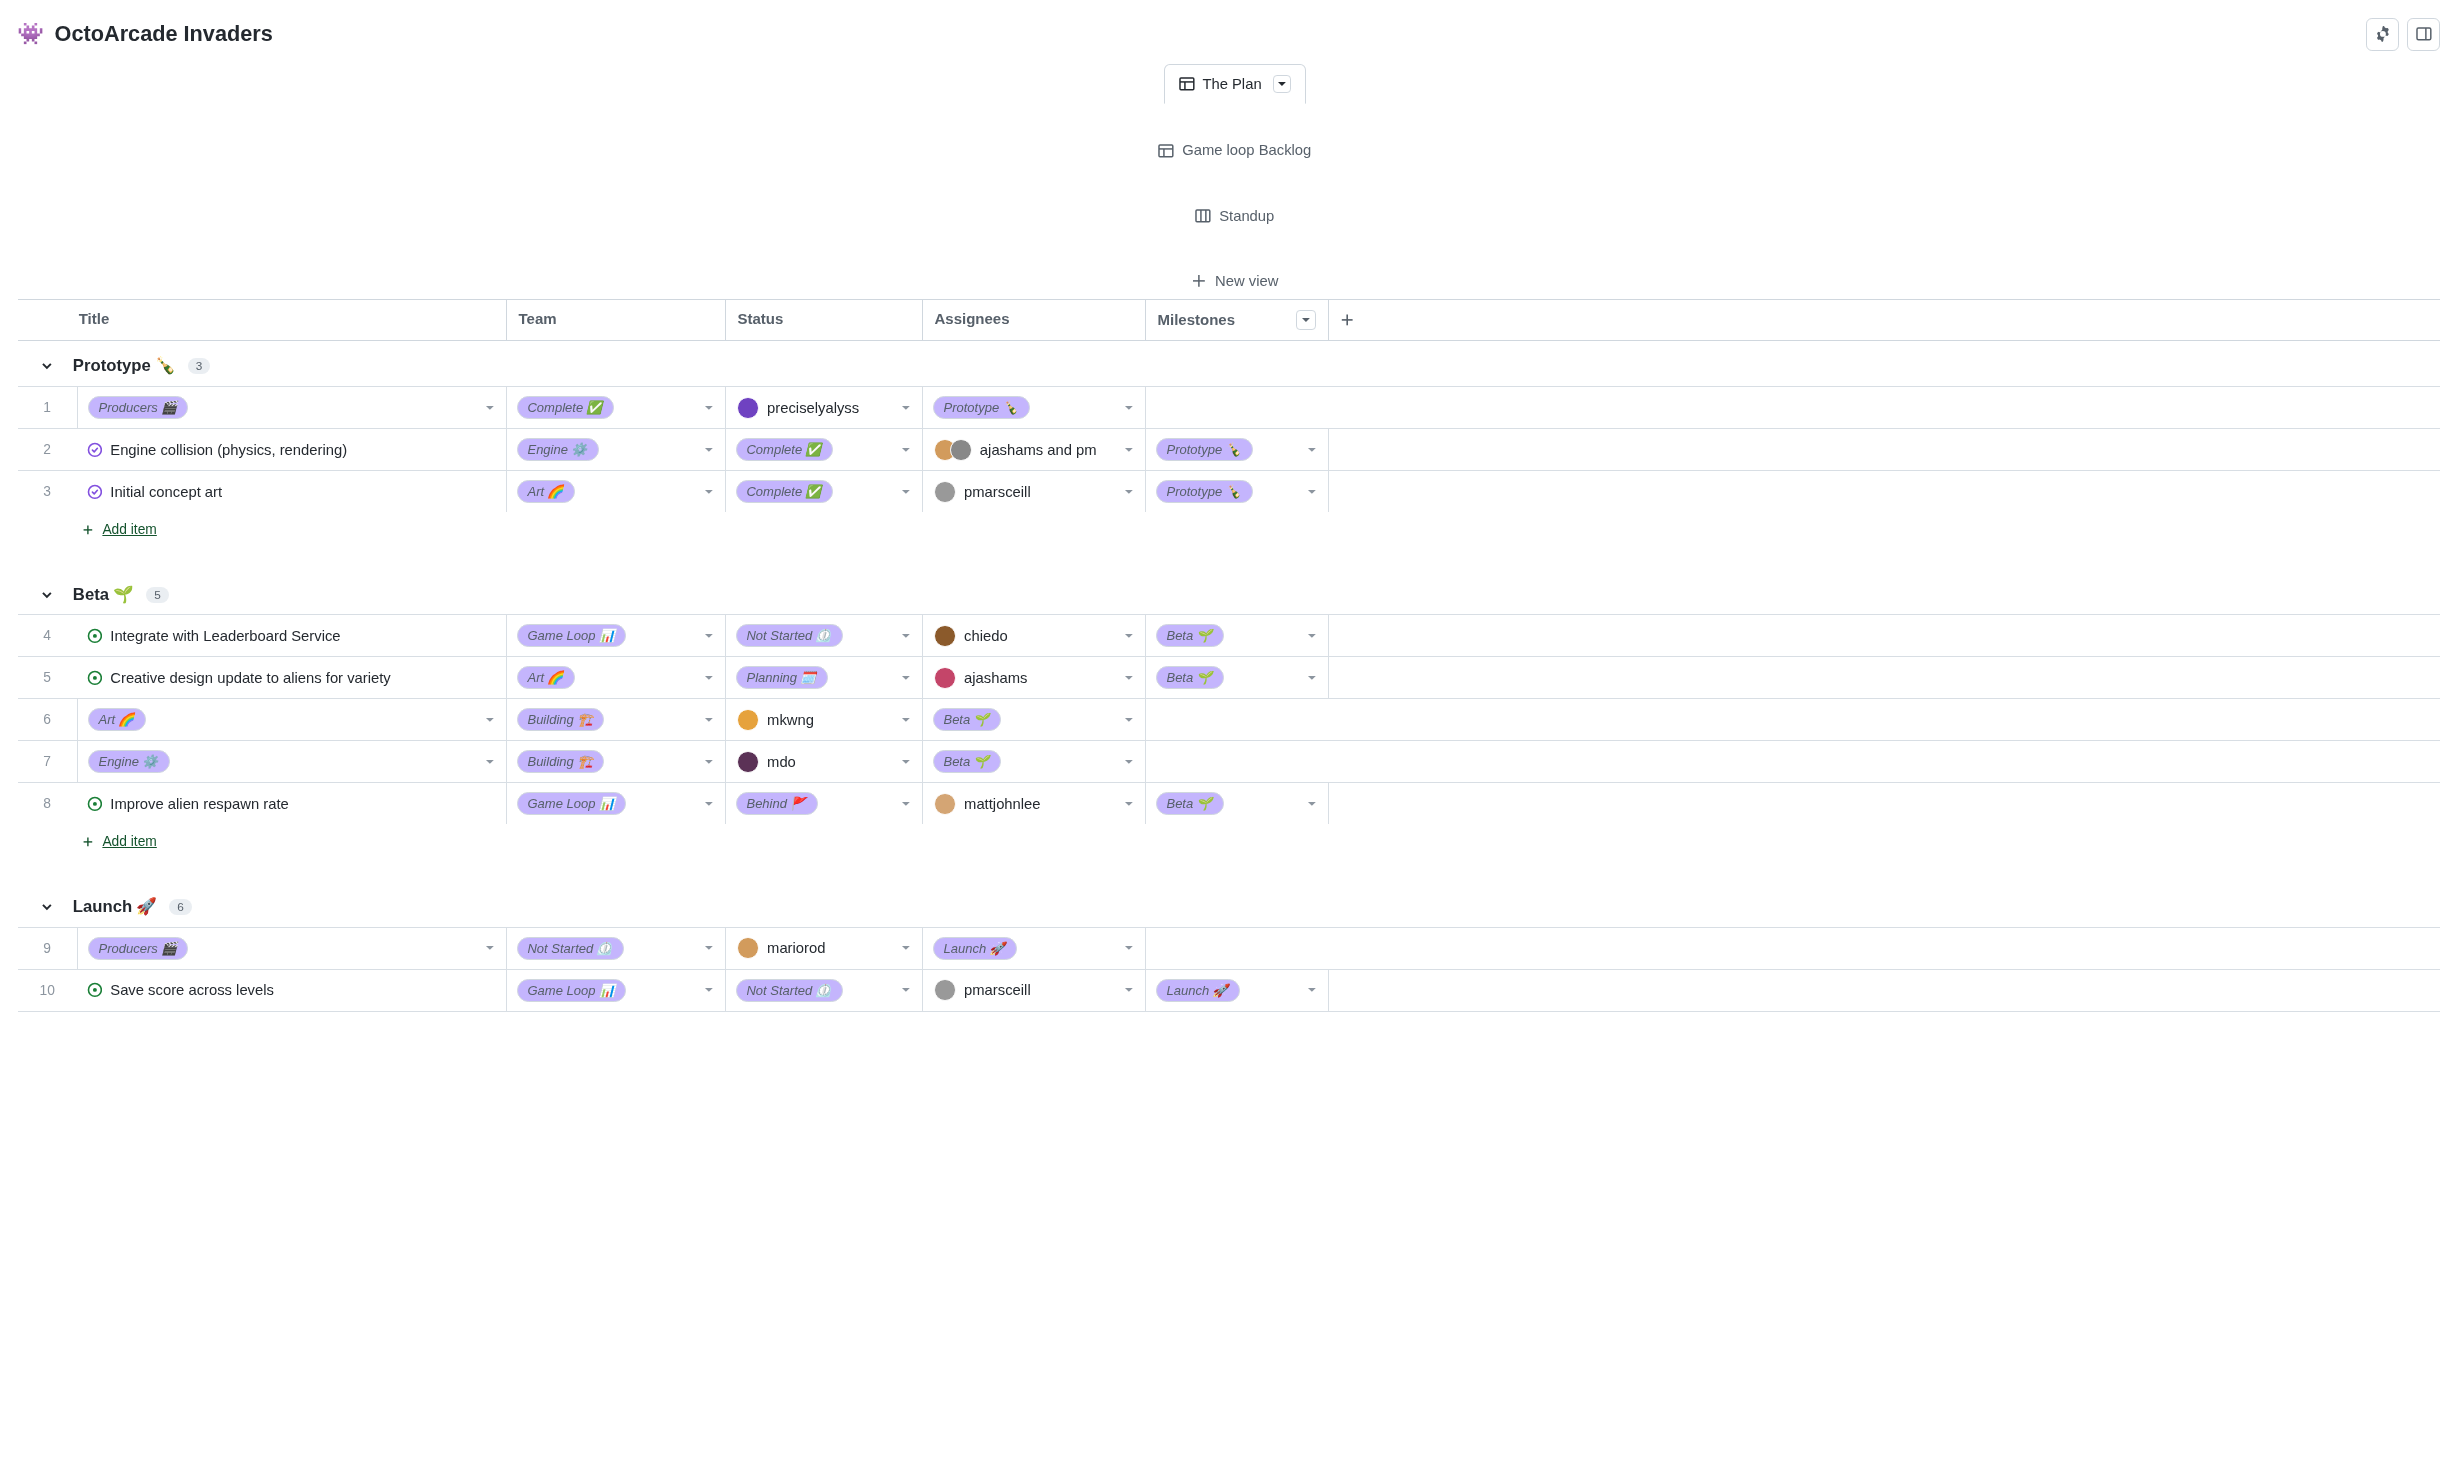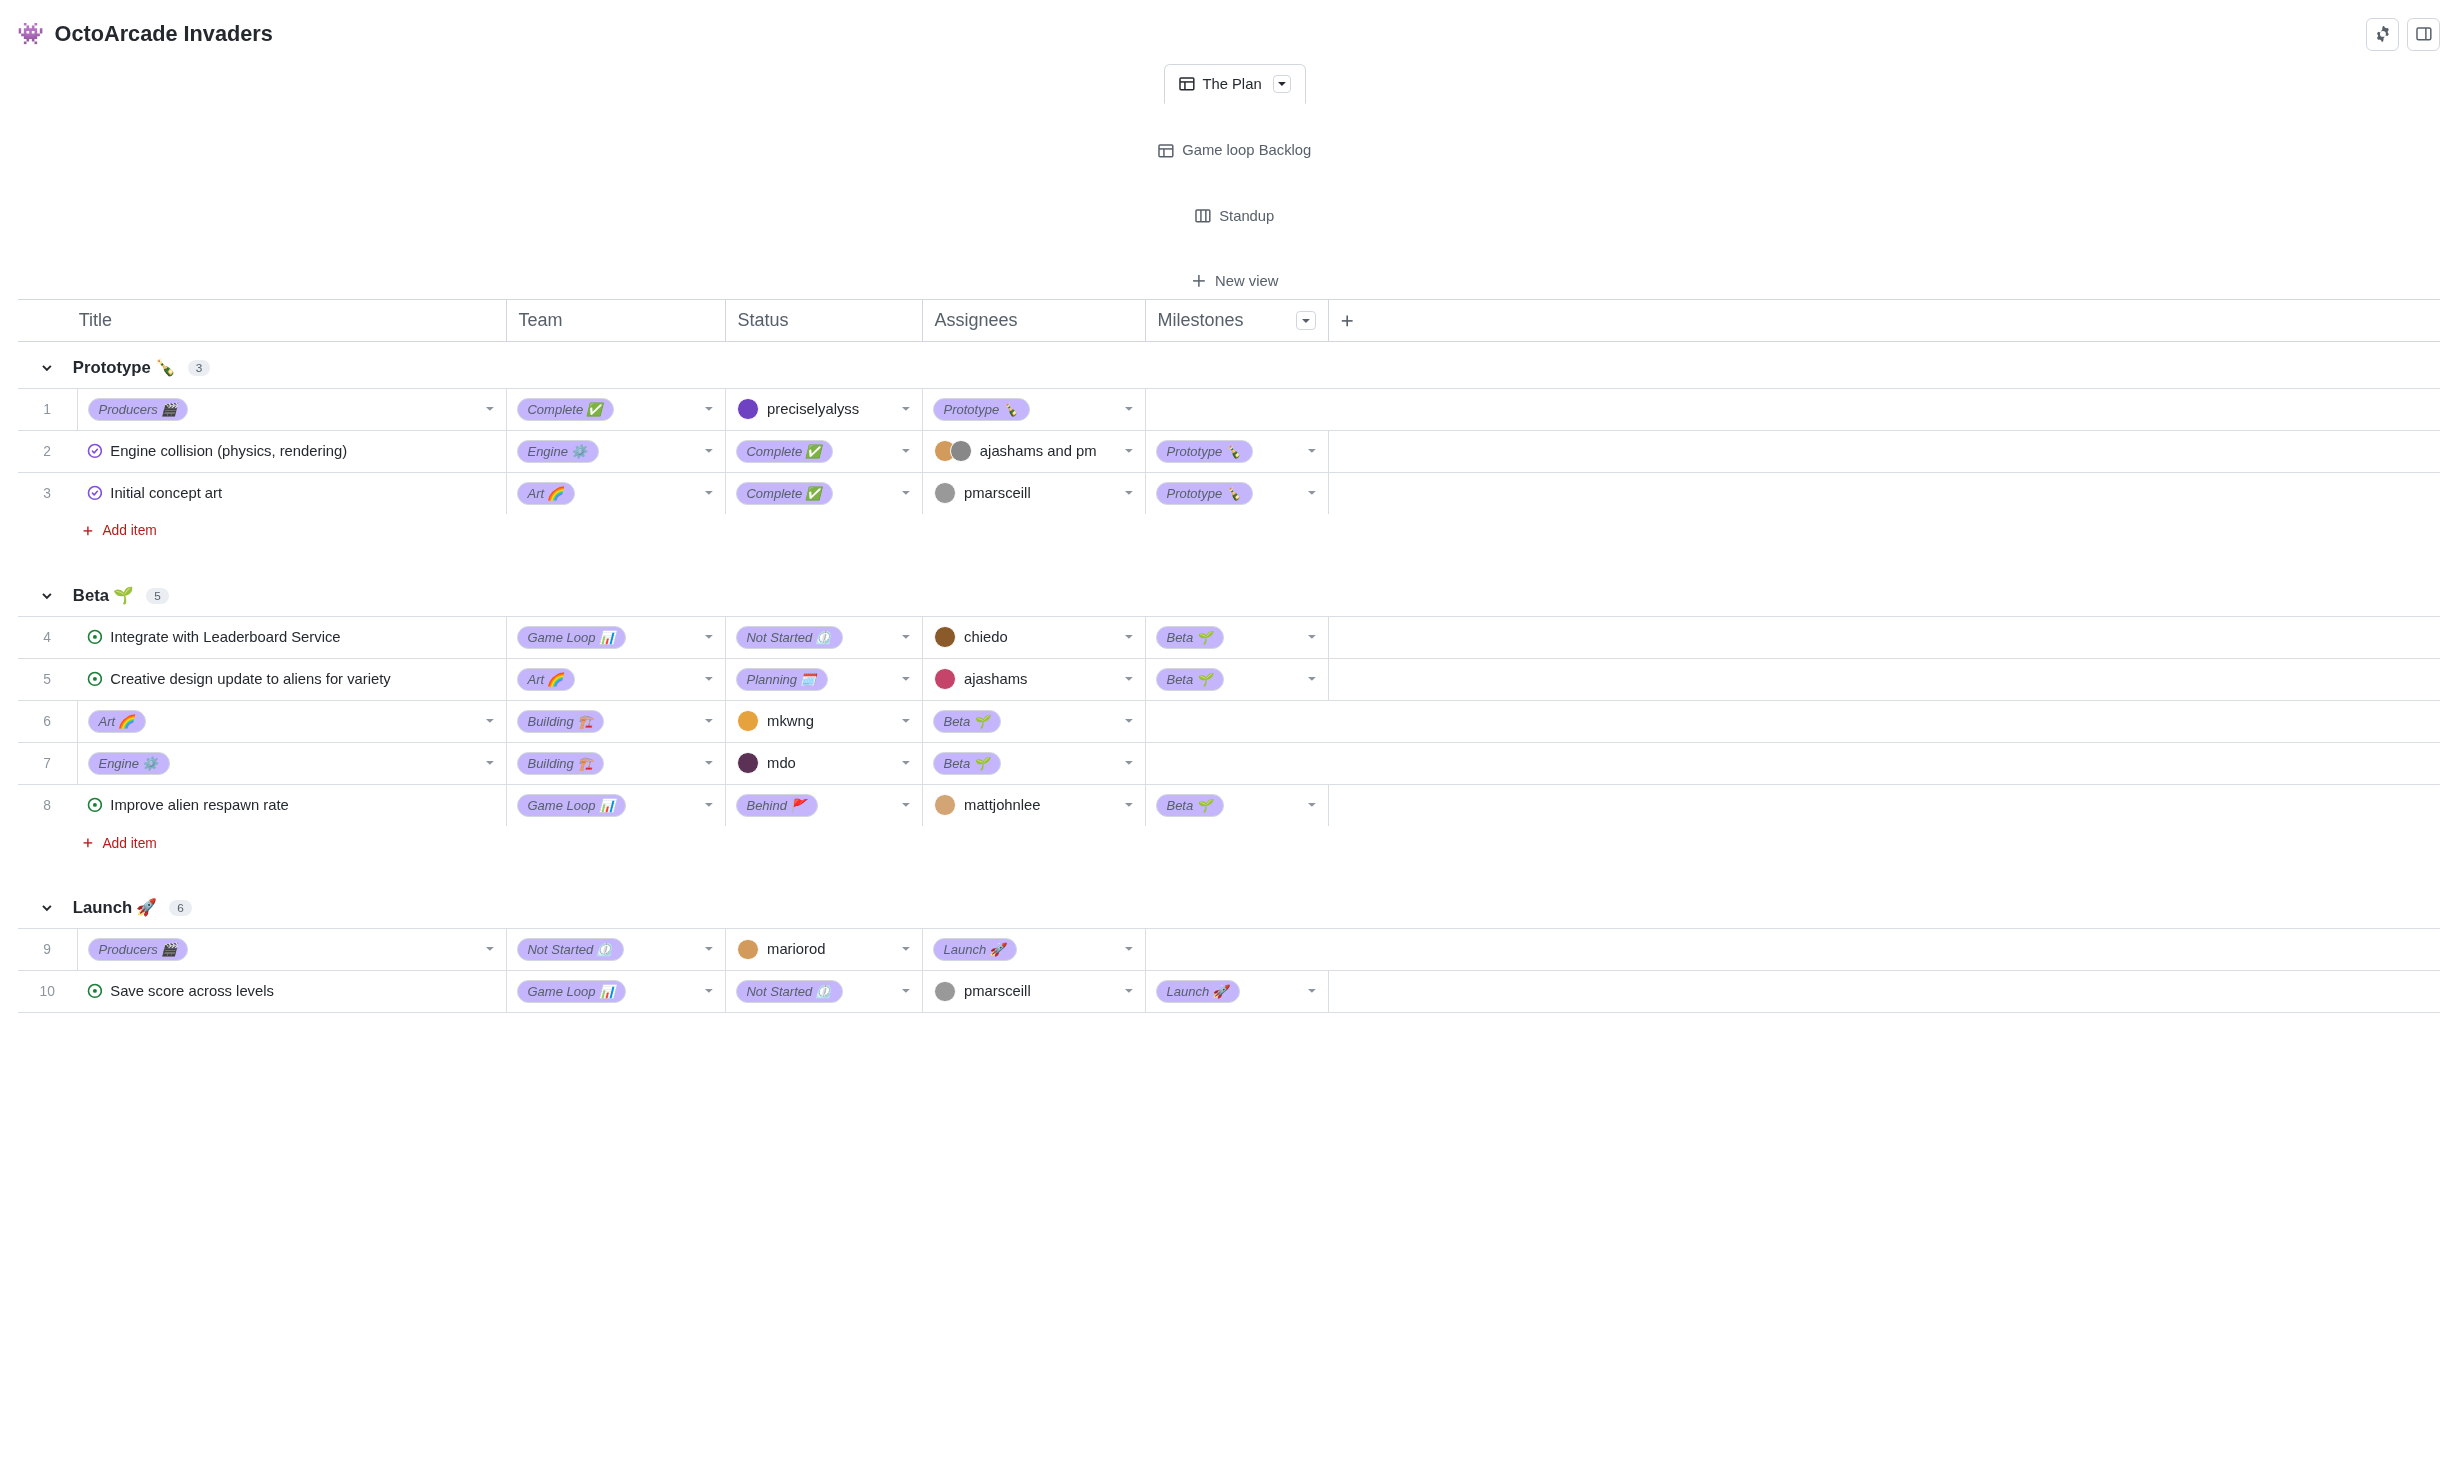--- a/index.html
+++ b/index.html
@@ -43,21 +43,21 @@
 }
 .tab-caret svg { width: 9.9px; height: 9.9px; }
 
 
 .col-headers {
   display: grid;
   grid-template-columns: 59px 429px 219px 197px 223px 183px 39px;
   border-bottom: 1px solid #d0d7de;
 }
 .col-headers > div {
-  padding: 9.9px 11.8px; font-size: 18px; color: #57606a; font-weight: 400;
+  padding: 9.9px 11.8px; font-size: 15px; color: #57606a; font-weight: 700;
   border-left: 1px solid #d0d7de;
 }
 .col-headers > div:first-child { border-left: none; }
 .col-headers .col-title { grid-column: 1 / 3; border-left: none; padding-left: 61px; }
 .col-milestones-hdr { display: flex; align-items: center; justify-content: space-between; }
 .col-milestones-hdr .caret-box {
   width: 19.7px; height: 19.7px; border: 1px solid #d0d7de; border-radius: 3.9px;
   display: inline-flex; align-items: center; justify-content: center;
 }
 .col-add { display: flex; align-items: center; justify-content: center; }
@@ -105,21 +105,21 @@
 .avatar {
   width: 21.7px; height: 21.7px; border-radius: 50%; background: #ccc;
   border: 1px solid #fff; display: inline-block; margin-left: -5.9px;
 }
 .avatar:first-child { margin-left: 0; }
 .c-assign { padding-left: 11.8px !important; }
 
 
 .add-item {
   display: flex; align-items: center; gap: 7.9px; padding: 9.9px 9.9px 9.9px 63px;
-  color: #b91c1c; font-size: 13.8px; cursor: pointer;
+  color: #14532d; font-size: 13.8px; cursor: pointer; text-decoration: underline;
 }
 .add-item svg { width: 13.8px; height: 13.8px; }
 
 .spacer { height: 21.7px; background: #fff; }
 
 
 .ic-closed { color: #8250df; }
 .ic-open { color: #1a7f37; }
 .ic-draft { color: #57606a; }
 </style>

